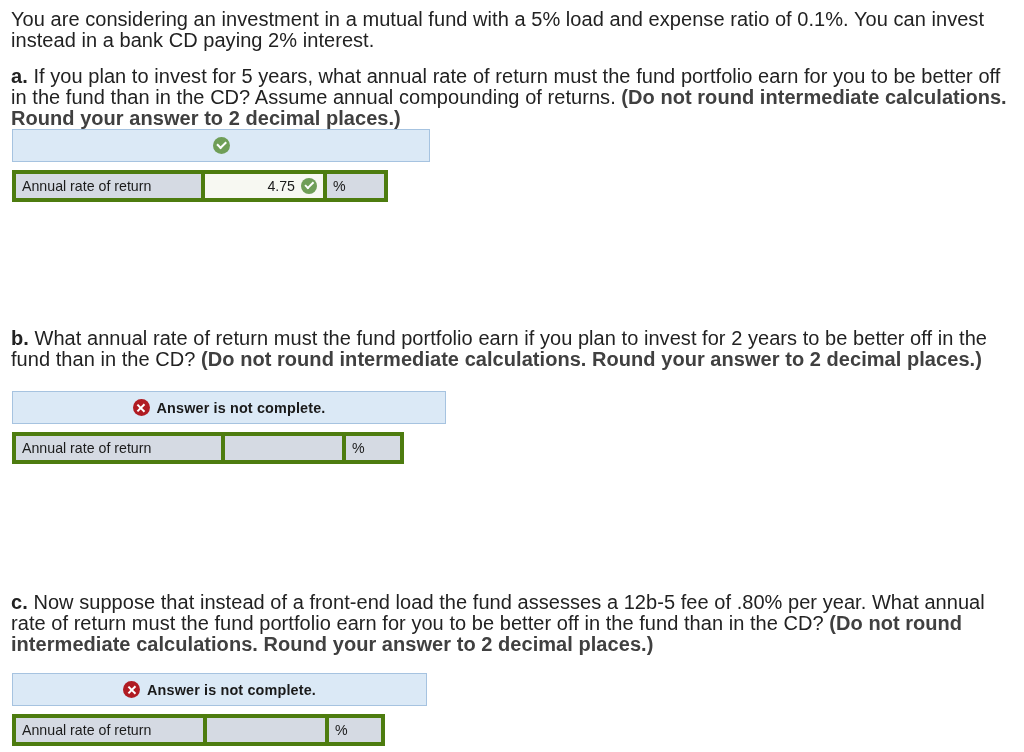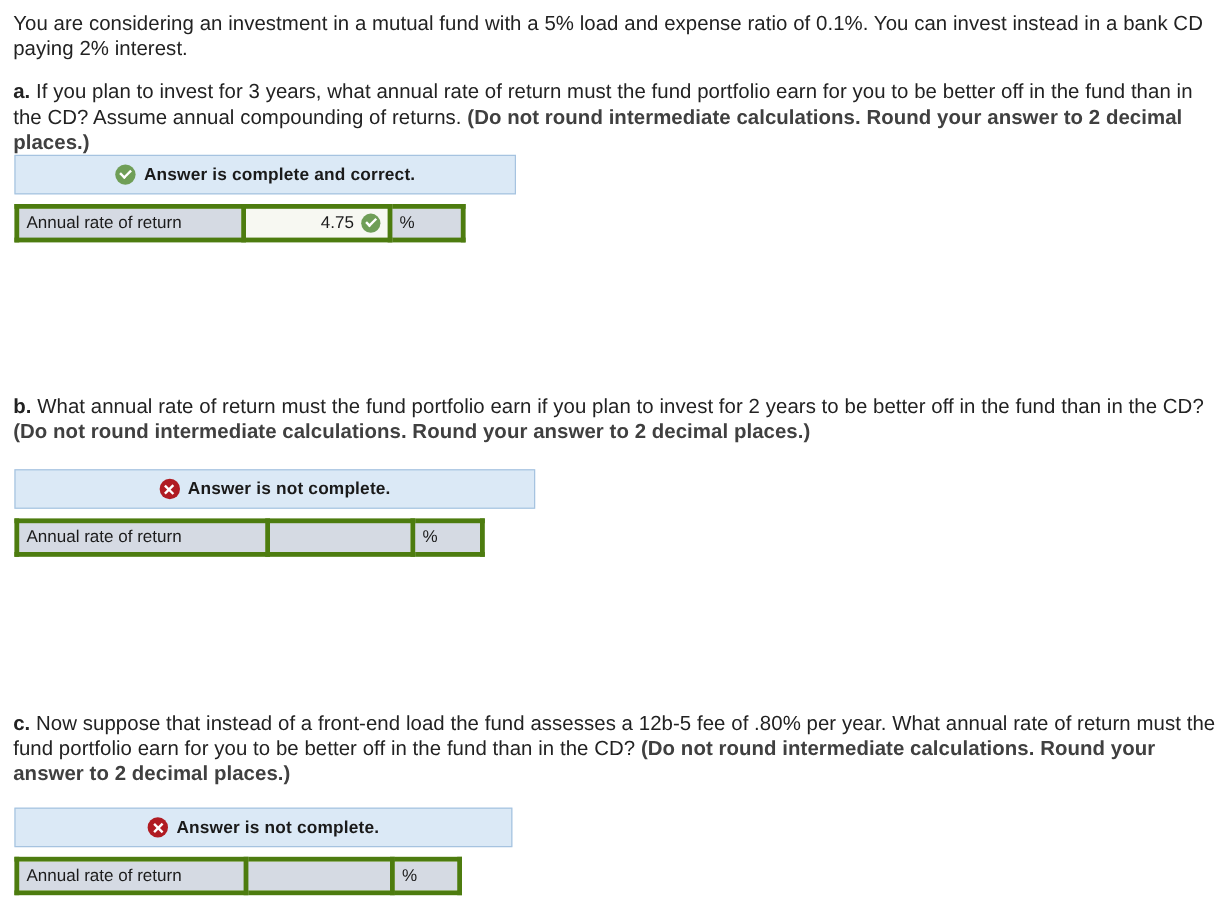--- a/index.html
+++ b/index.html
@@ -13,21 +13,21 @@
     position: relative;
     overflow: hidden;
     font-family: "Liberation Sans", sans-serif;
     color: #222222;
     -webkit-font-smoothing: antialiased;
   }
 
   
   .prose {
     position: absolute;
-    font-size: 17px;
+    font-size: 20px;
     line-height: 21px;
     color: #222222;
     letter-spacing: 0.05px;
   }
   .prose b,
   .label-letter {
     font-weight: bold;
     color: #222222;
   }
   .redbold {
@@ -154,27 +154,26 @@
 </style>
 </head>
 <body>
 
 <div class="prose" style="left:11px; top:9px; width:1000px;">
   <span>You are considering an investment in a mutual fund with a 5% load and expense ratio of 0.1%. You can invest instead in a bank CD paying 2% interest.</span>
 </div>
 
 <div class="prose" style="left:11px; top:66px; width:1002px;">
   <span class="label-letter">a.</span>
-  <span>If you plan to invest for 3 years, what annual rate of return must the fund portfolio earn for you to be better off in the fund than in the CD? Assume annual compounding of returns.</span>
+  <span>If you plan to invest for 5 years, what annual rate of return must the fund portfolio earn for you to be better off in the fund than in the CD? Assume annual compounding of returns.</span>
   <span class="redbold">(Do not round intermediate calculations. Round your answer to 2 decimal places.)</span>
 </div>
 
 <div class="banner" style="left:12px; top:129px; width:418px;">
   <span class="icon-circle icon-check"></span>
-  <span class="banner-text">Answer is complete and correct.</span>
 </div>
 
 <table class="ans-table" style="left:12px; top:170px; width:326px;">
   <tbody>
       <tr>
     <td class="cell-label" style="width:173px;">Annual rate of return</td>
     <td class="cell-value filled" style="width:106px;">
       <span class="value-wrap">
         <span>4.75</span>
         <span class="icon-check-inline"></span>

